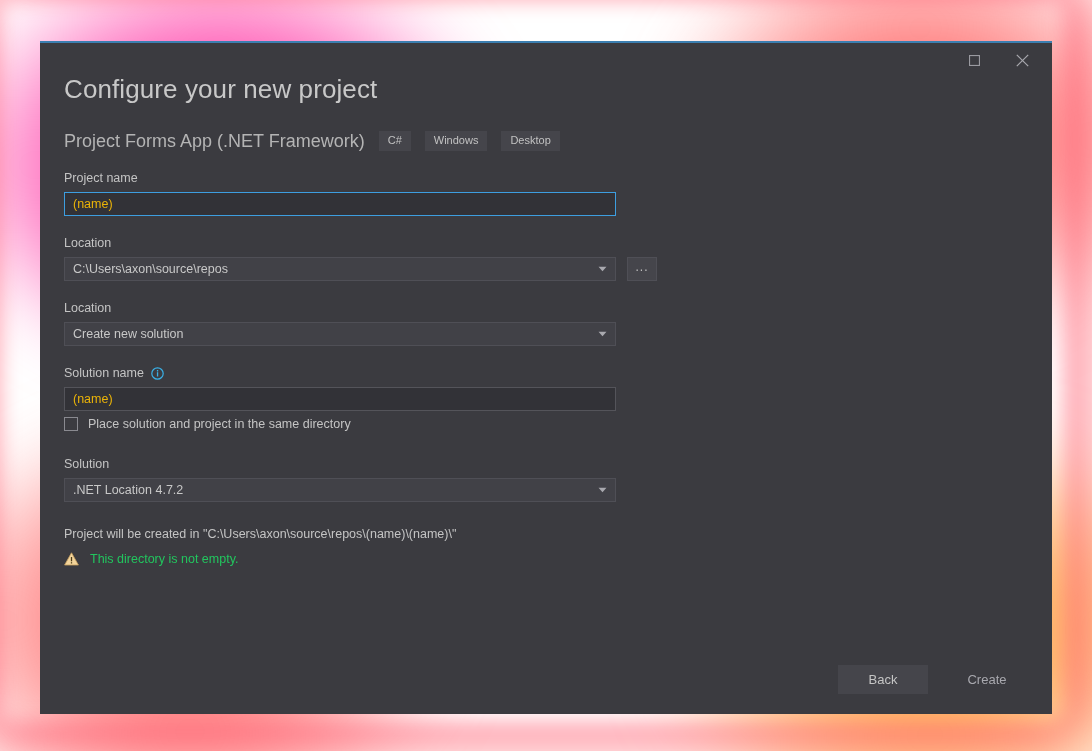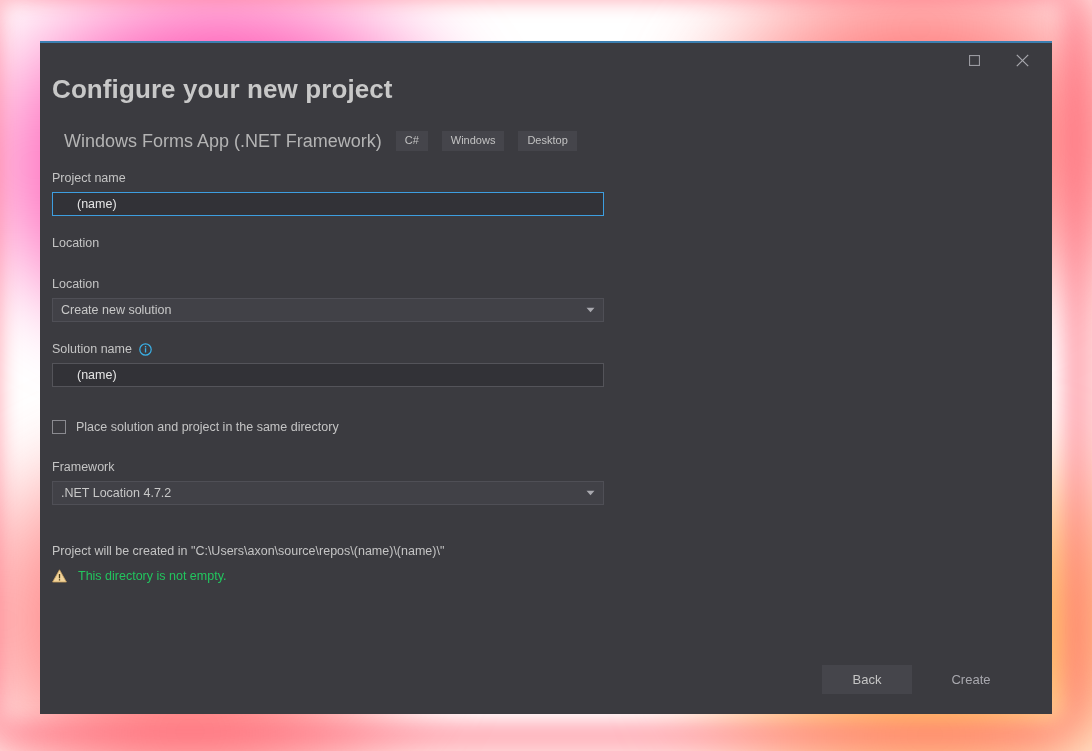--- a/index.html
+++ b/index.html
@@ -89,24 +89,24 @@
     justify-content: center;
     cursor: default;
   }
   #maximize-button { right: 58px; }
   #close-button { right: 10px; }
   .win-btn svg { display: block; }
 
   
   #page-title {
     position: absolute;
-    left: 12px;
+    left: 24px;
     top: 31px;
     font-size: 26px;
-    font-weight: 700;
+    font-weight: 400;
     color: #c8c8c8;
     letter-spacing: 0.1px;
     white-space: nowrap;
   }
   #template-row {
     position: absolute;
     left: 24px;
     top: 85px;
     display: flex;
     align-items: center;
@@ -124,21 +124,21 @@
     font-size: 11px;
     padding: 4px 9px 5px 9px;
     white-space: nowrap;
     line-height: 1;
   }
   #template-row .tag-pill:first-of-type { margin-left: 20px; }
 
   
   #form-area {
     position: absolute;
-    left: 12px;
+    left: 24px;
     top: 128px;
     width: 600px;
   }
   .field-label {
     font-size: 12.5px;
     color: #c4c4c4;
     margin-bottom: 6px;
     display: flex;
     align-items: center;
     line-height: 1.2;
@@ -146,23 +146,23 @@
   .field-label .info-icon { margin-left: 7px; display: block; }
 
   .text-input {
     width: 552px;
     height: 24px;
     background: #323237;
     border: 1px solid #54545a;
     box-sizing: border-box;
     display: flex;
     align-items: center;
-    padding-left: 24px;
-    font-size: 12.5px;
-    color: #e5e5e5;
+    padding-left: 8px;
+    font-size: 12.5px;
+    color: #eab308;
   }
   .text-input.focused {
     border: 1px solid #3d9ee0;
     background: #323237;
   }
 
   .combo {
     width: 552px;
     height: 24px;
     background: #414147;
@@ -199,57 +199,57 @@
     line-height: 1;
     padding-bottom: 5px;
   }
 
   .spacer-20 { height: 20px; }
   .spacer-26 { height: 26px; }
 
   #same-dir-row {
     display: flex;
     align-items: flex-start;
-    margin-top: 33px;
+    margin-top: 6px;
   }
   #same-dir-checkbox {
     width: 14px;
     height: 14px;
     border: 1px solid #8a8a90;
     background: #3b3b40;
     box-sizing: border-box;
     flex: 0 0 auto;
   }
   #same-dir-label {
     margin-left: 10px;
     font-size: 12.5px;
     color: #c4c4c4;
   }
 
   #created-path {
-    margin-top: 39px;
+    margin-top: 25px;
     font-size: 12.5px;
     color: #c4c4c4;
     white-space: nowrap;
   }
   #warning-row {
     margin-top: 11px;
     display: flex;
     align-items: center;
   }
   #warning-text {
     margin-left: 11px;
     font-size: 12.5px;
     color: #22c55e;
   }
 
   
   #footer {
     position: absolute;
-    right: 36px;
+    right: 20px;
     bottom: 20px;
     display: flex;
     align-items: center;
   }
   .footer-btn {
     min-width: 90px;
     height: 29px;
     display: flex;
     align-items: center;
     justify-content: center;
@@ -290,36 +290,45 @@
       <svg width="13" height="13" viewBox="0 0 13 13">
         <line x1="0.8" y1="0.8" x2="12.2" y2="12.2" stroke="#a8a8ae" stroke-width="1.2"></line>
         <line x1="12.2" y1="0.8" x2="0.8" y2="12.2" stroke="#a8a8ae" stroke-width="1.2"></line>
       </svg>
     </div>
   </div>
 
   <div id="page-title">Configure your new project</div>
 
   <div id="template-row">
-    <span id="template-name">Windows Forms App (.NET Framework)</span>
+    <span id="template-name">Project Forms App (.NET Framework)</span>
     <span class="tag-pill">C#</span>
     <span class="tag-pill">Windows</span>
     <span class="tag-pill">Desktop</span>
   </div>
 
   <div id="form-area">
 
     <div class="field-label">Project name</div>
     <div class="text-input focused" id="project-name-input">
       <span>(name)</span>
     </div>
 
     <div class="spacer-20"></div>
 
     <div class="field-label">Location</div>
+    <div class="row-inline">
+      <div class="combo" id="location-combo">
+        <span>C:\Users\axon\source\repos</span>
+        <svg class="caret" width="9" height="6" viewBox="0 0 9 6">
+          <path d="M0.5 0.8 L8.5 0.8 L4.5 5.2 Z" fill="#a9a9af"></path>
+        </svg>
+      </div>
+      <div id="browse-button">...</div>
+    </div>
 
     <div class="spacer-20"></div>
 
     <div class="field-label">Location</div>
     <div class="combo" id="solution-combo">
       <span>Create new solution</span>
       <svg class="caret" width="9" height="6" viewBox="0 0 9 6">
         <path d="M0.5 0.8 L8.5 0.8 L4.5 5.2 Z" fill="#a9a9af"></path>
       </svg>
     </div>
@@ -338,21 +347,21 @@
       <span>(name)</span>
     </div>
 
     <div id="same-dir-row">
       <div id="same-dir-checkbox"></div>
       <span id="same-dir-label">Place solution and project in the same directory</span>
     </div>
 
     <div class="spacer-26"></div>
 
-    <div class="field-label">Framework</div>
+    <div class="field-label">Solution</div>
     <div class="combo" id="framework-combo">
       <span>.NET Location 4.7.2</span>
       <svg class="caret" width="9" height="6" viewBox="0 0 9 6">
         <path d="M0.5 0.8 L8.5 0.8 L4.5 5.2 Z" fill="#a9a9af"></path>
       </svg>
     </div>
 
     <div id="created-path">Project will be created in "C:\Users\axon\source\repos\(name)\(name)\"</div>
 
     <div id="warning-row">

